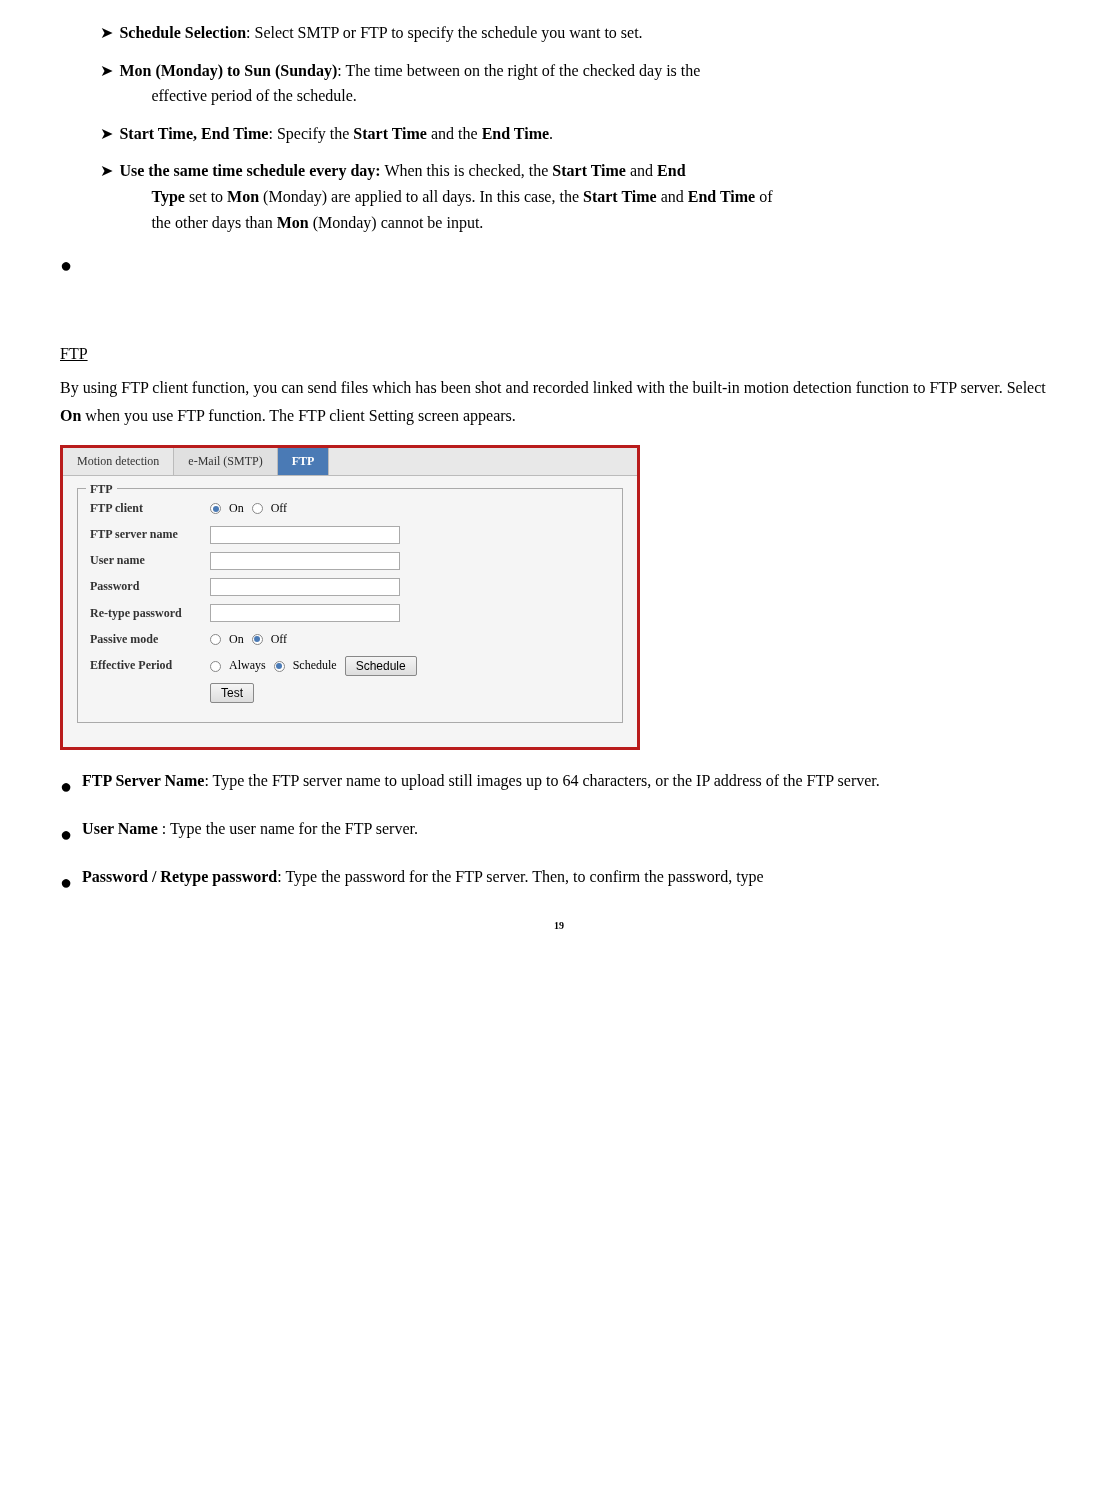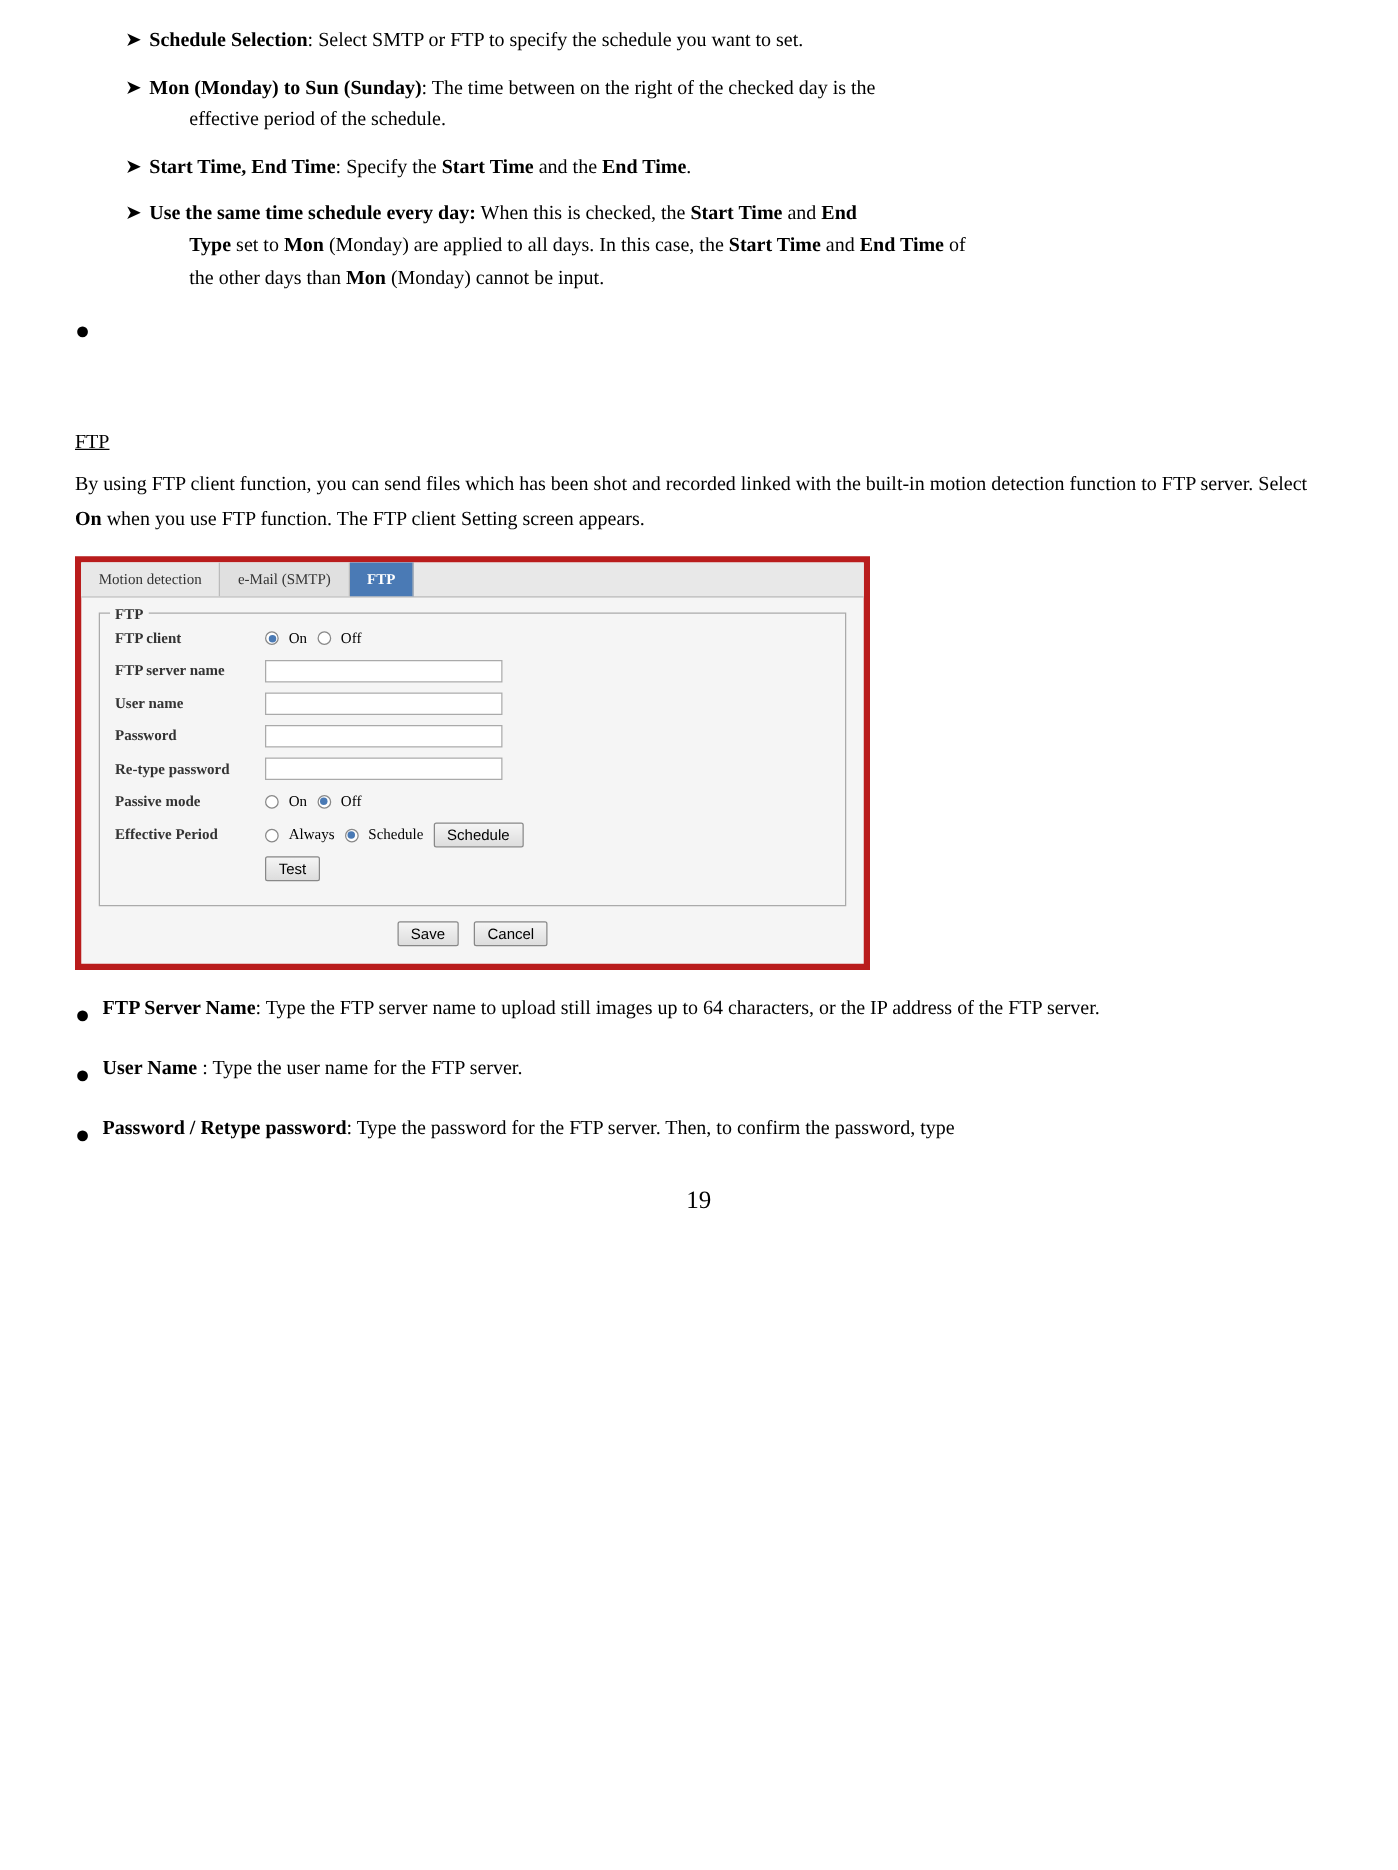--- a/index.html
+++ b/index.html
@@ -42,22 +42,22 @@
       font-size: 16px;
       text-decoration: underline;
       margin-bottom: 8px;
       margin-top: 20px;
     }
     .ftp-para {
       margin-bottom: 14px;
       line-height: 1.7;
     }
     .screenshot-container {
-      border: 5px solid #b91c1c;
-      width: 636px;
+      border: 3px solid #b91c1c;
+      width: 580px;
       margin: 16px 0 18px 0;
       background: #f5f5f5;
       padding: 0;
     }
     .tab-bar {
       display: flex;
       background: #e8e8e8;
       border-bottom: 1px solid #bbb;
     }
     .tab {
@@ -154,21 +154,22 @@
     }
     .button-row {
       display: flex;
       justify-content: center;
       gap: 12px;
       margin-top: 12px;
     }
     .page-number {
       text-align: center;
       margin-top: 20px;
-      font-size: 20px;
+      font-size: 10px;
+      font-weight: bold;
     }
     b { font-weight: bold; text-align: center; }
     .sub-indent {
       margin-left: 32px;
     }
   </style>
 </head>
 <body>
 
 
@@ -279,24 +280,20 @@
           <span>Schedule</span>
           <button class="screenshot-button">Schedule</button>
         </div>
       </div>
 
       <div class="form-row" style="margin-left: 120px; margin-top: 4px;">
         <button class="screenshot-button">Test</button>
       </div>
     </div>
 
-    <div class="button-row">
-      <button class="screenshot-button">Save</button>
-      <button class="screenshot-button">Cancel</button>
-    </div>
   </div>
 </div>
 
 
 <div class="bullet-item">
   <span class="bullet-symbol">●</span>
   <div class="content">
     <b>FTP Server Name</b><span>: Type the FTP server name to upload still images up to 64 characters, or the IP address of the FTP server.</span>
   </div>
 </div>

